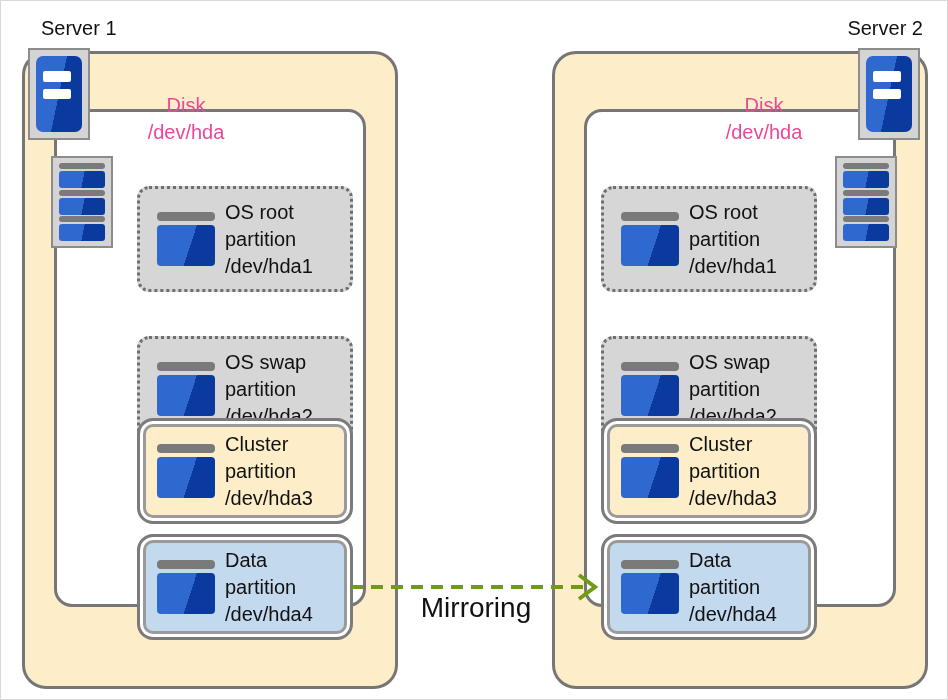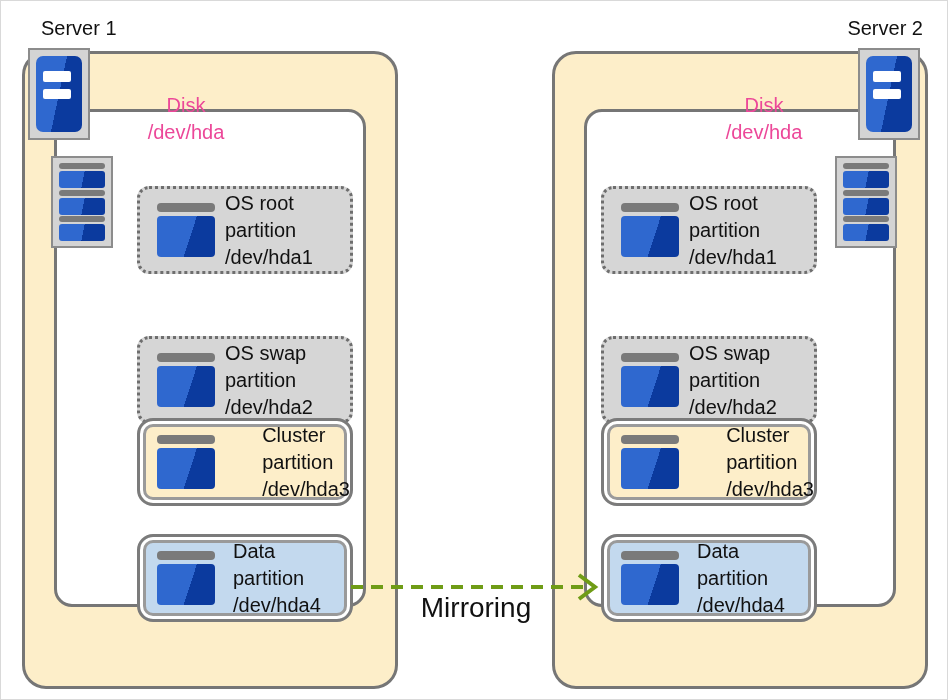--- a/index.html
+++ b/index.html
@@ -112,36 +112,36 @@
   .stack-unit .body{
     position:absolute;left:0;right:0;top:8px;bottom:0;
     border-radius:3px;
     background:linear-gradient(102deg,#2f68cf 0%,#2f68cf 52%,#0b3a9e 52%,#0b3a9e 100%);
   }
 
   
   .part{
     position:absolute;
     width:216px;
-    height:88px;
+    height:106px;
     box-sizing:border-box;
     display:flex;
     align-items:center;
   }
   .part.dotted{
     background:#d6d6d6;
     border:3px dotted #6e6e6e;
     border-radius:12px;
   }
   .part.double{
     border-radius:16px;
     border:3px solid #7b7b7b;
     box-shadow:inset 0 0 0 3px #ffffff, inset 0 0 0 6px #9a9a9a;
   }
-  .part.cluster{background:#fdeec9;justify-content:space-between;}
+  .part.cluster{background:#fdeec9;}
   .part.data{background:#c3d9ee;}
 
   .part .disk-glyph{
     position:relative;
     flex:0 0 auto;
     width:58px;height:54px;
     margin-left:17px;
   }
   .part .disk-glyph .lid{
     position:absolute;left:0;right:0;top:0;height:9px;
@@ -160,21 +160,21 @@
     white-space:nowrap;
   }
 
   
   .col1{left:136px;}
   .col2{left:600px;}
   
   .row1{top:185px;}
   .row2{top:301px;margin-top:34px;}
   .row3{top:417px;}
-  .row4{top:533px;gap:8px;}
+  .row4{top:533px;}
 
   
   #mirror-arrow{
     position:absolute;
     left:350px;top:566px;
     width:250px;height:40px;
     pointer-events:none;
   }
   #mirror-label{
     position:absolute;

